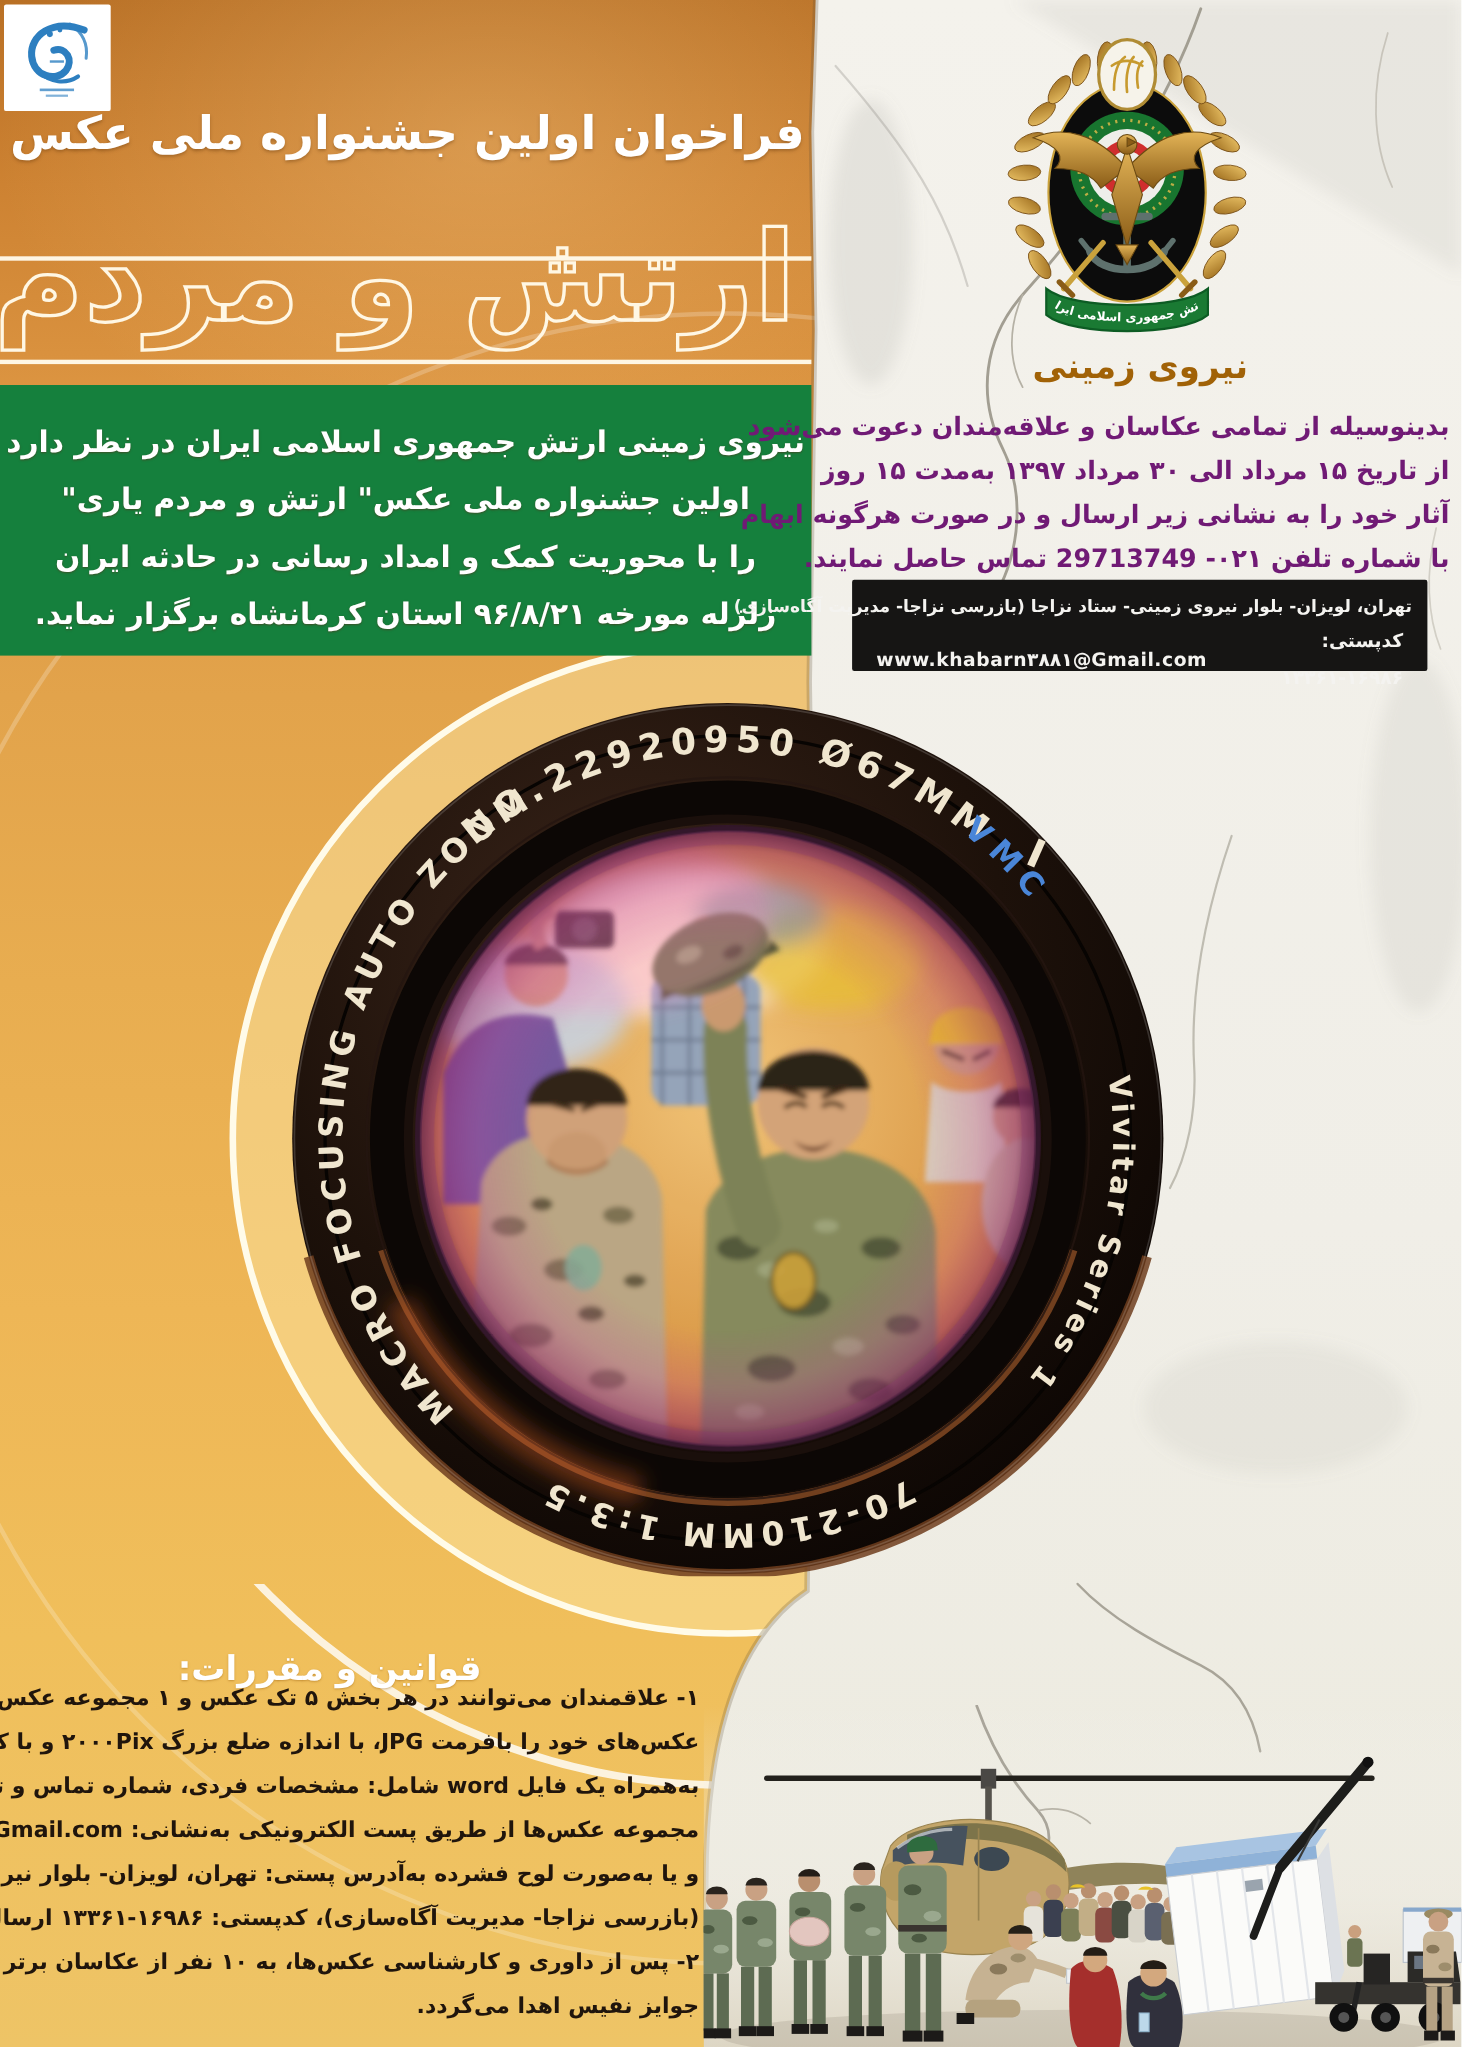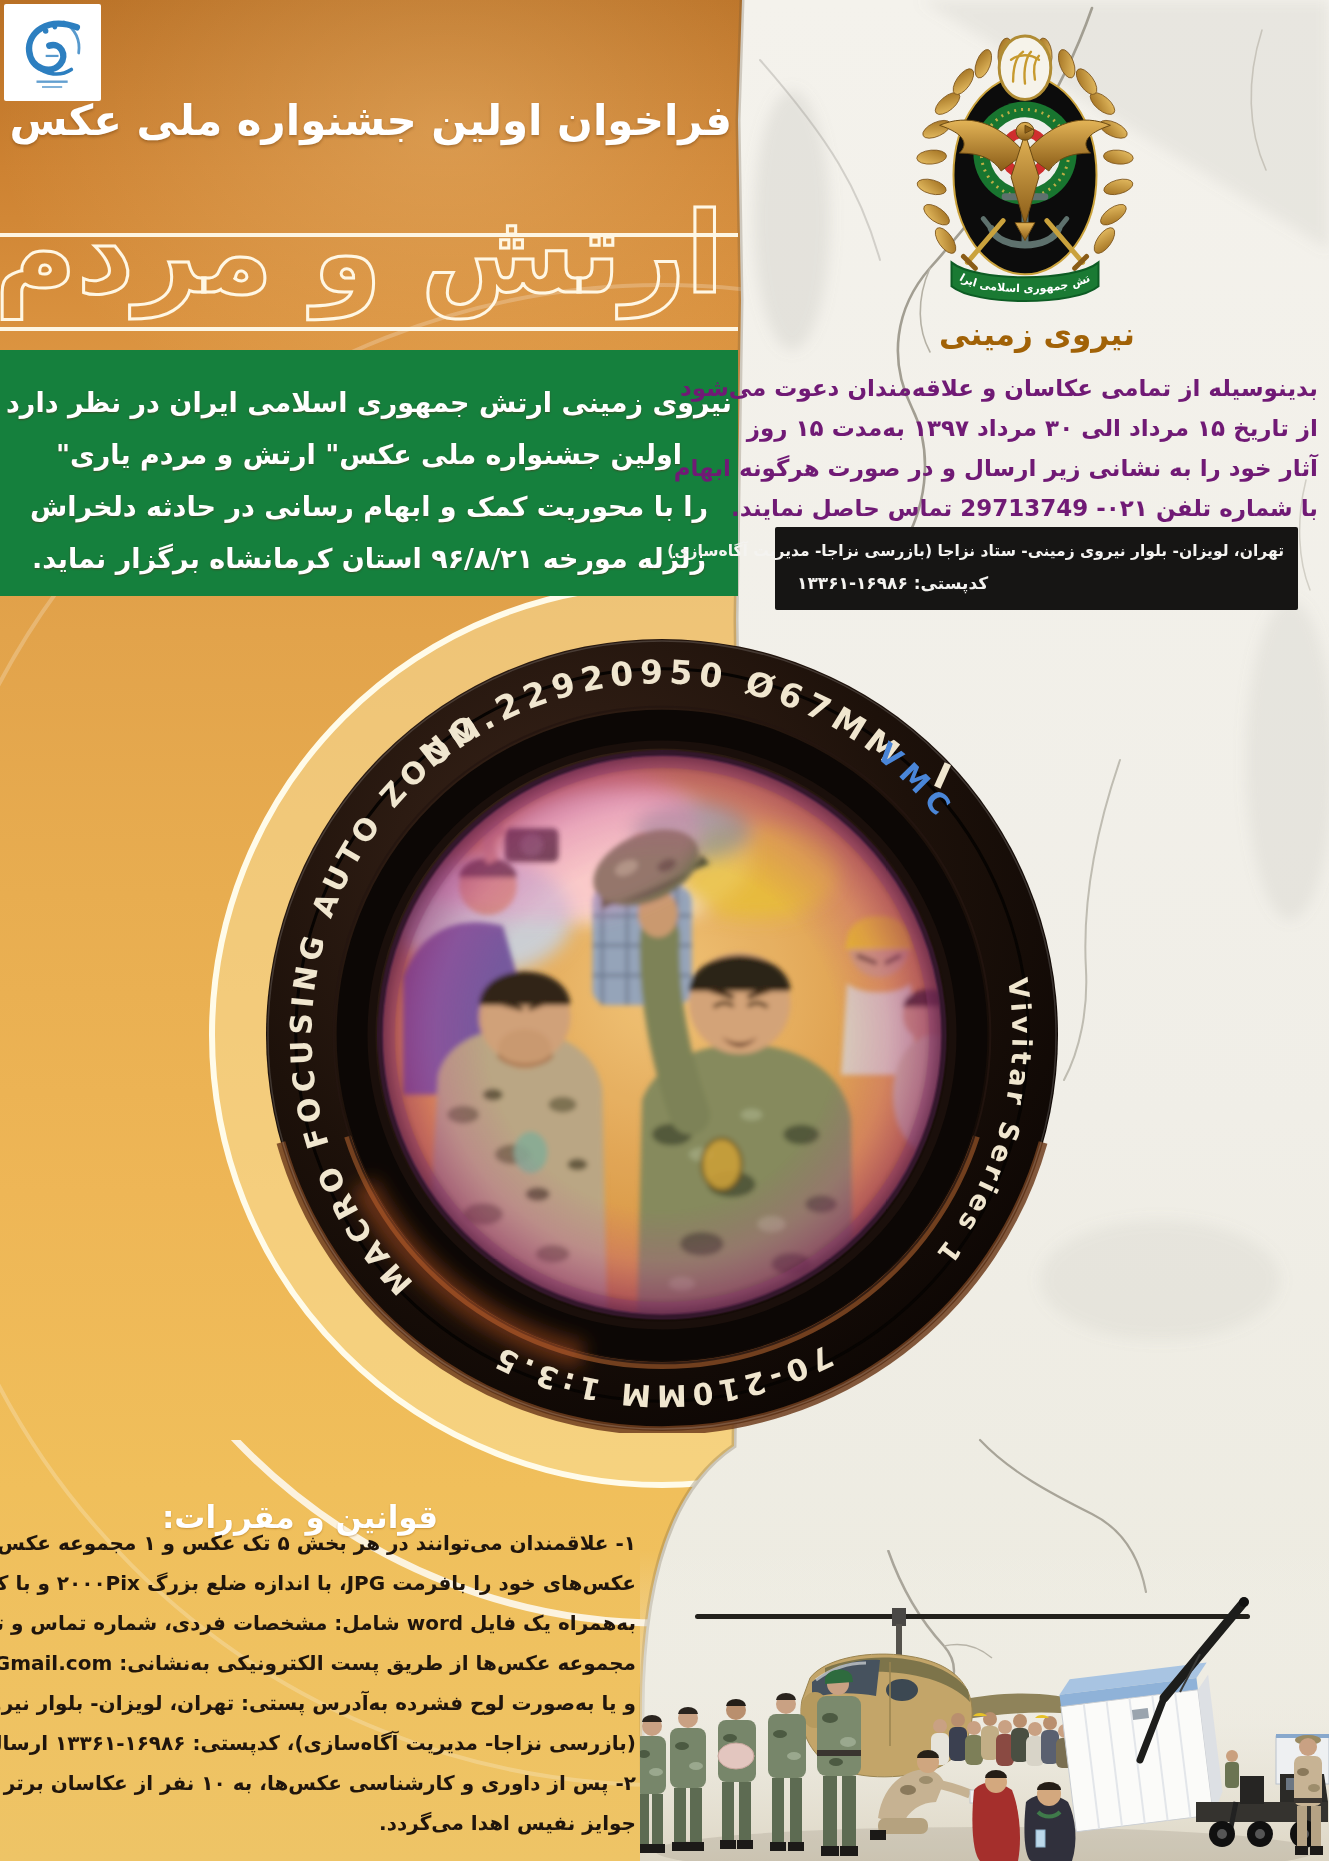--- a/index.html
+++ b/index.html
@@ -141,21 +141,21 @@
   </div>
 
   <div class="abs kicker">فراخوان اولین جشنواره ملی عکس</div>
   <div class="abs rule-line rl1"></div>
   <div class="abs title-outline">ارتش و مردم‌یاری</div>
   <div class="abs rule-line rl2"></div>
 
   <div class="abs red-box">
     <div class="ln">نیروی زمینی ارتش جمهوری اسلامی ایران در نظر دارد</div>
     <div class="ln">اولین جشنواره ملی عکس" ارتش و مردم یاری"</div>
-    <div class="ln">را با محوریت کمک و ابهام رسانی در حادثه دلخراش</div>
+    <div class="ln">را با محوریت کمک و امداد رسانی در حادثه ایران</div>
     <div class="ln">زلزله مورخه ۹۶/۸/۲۱ استان کرمانشاه برگزار نماید.</div>
   </div>
 
   <svg class="abs emblem-svg" width="244" height="290" viewBox="0 0 240 292">
     <defs>
       <linearGradient id="goldL" x1="0" y1="0" x2="1" y2="1">
         <stop offset="0" stop-color="#ecc468"></stop>
           <stop offset="1" stop-color="#9c6b1c"></stop>
       </linearGradient>
       <linearGradient id="goldE" x1="0" y1="0" x2="0" y2="1">
@@ -236,20 +236,21 @@
   <div class="abs invite">
     <div class="ln">بدینوسیله از تمامی عکاسان و علاقه‌مندان دعوت می‌شود</div>
     <div class="ln">از تاریخ ۱۵ مرداد الی ۳۰ مرداد ۱۳۹۷ به‌مدت ۱۵ روز</div>
     <div class="ln">آثار خود را به نشانی زیر ارسال و در صورت هرگونه ابهام</div>
     <div class="ln">با شماره تلفن ۰۲۱- 29713749 تماس حاصل نمایند.</div>
   </div>
 
   <div class="abs addr-bar">
     <div class="addr-line1">تهران، لویزان- بلوار نیروی زمینی- ستاد نزاجا (بازرسی نزاجا- مدیریت آگاه‌سازی)</div>
     <div class="addr-line2">
+      <span class="email">www.khabarn۳۸۸۱@Gmail.com</span>
       <span class="postal">کدپستی: ۱۶۹۸۶-۱۳۳۶۱</span>
     </div>
   </div>
 
   <div class="abs rules-heading">قوانین و مقررات:</div>
   <div class="abs rules">
     <div class="ln j">۱- علاقمندان می‌توانند در هر بخش ۵ تک عکس و ۱ مجموعه عکس (۶ تا ۱۲ فریم)</div>
     <div class="ln j">عکس‌های خود را بافرمت JPG، با اندازه ضلع بزرگ ۲۰۰۰Pix و با کیفیت ۳۰۰Dpi،</div>
     <div class="ln j">به‌همراه یک فایل word شامل: مشخصات فردی، شماره تماس و توضیحات مربوط به</div>
     <div class="ln j">مجموعه عکس‌ها از طریق پست الکترونیکی به‌نشانی: www.khabarn۳۸۸۱@Gmail.com</div>

